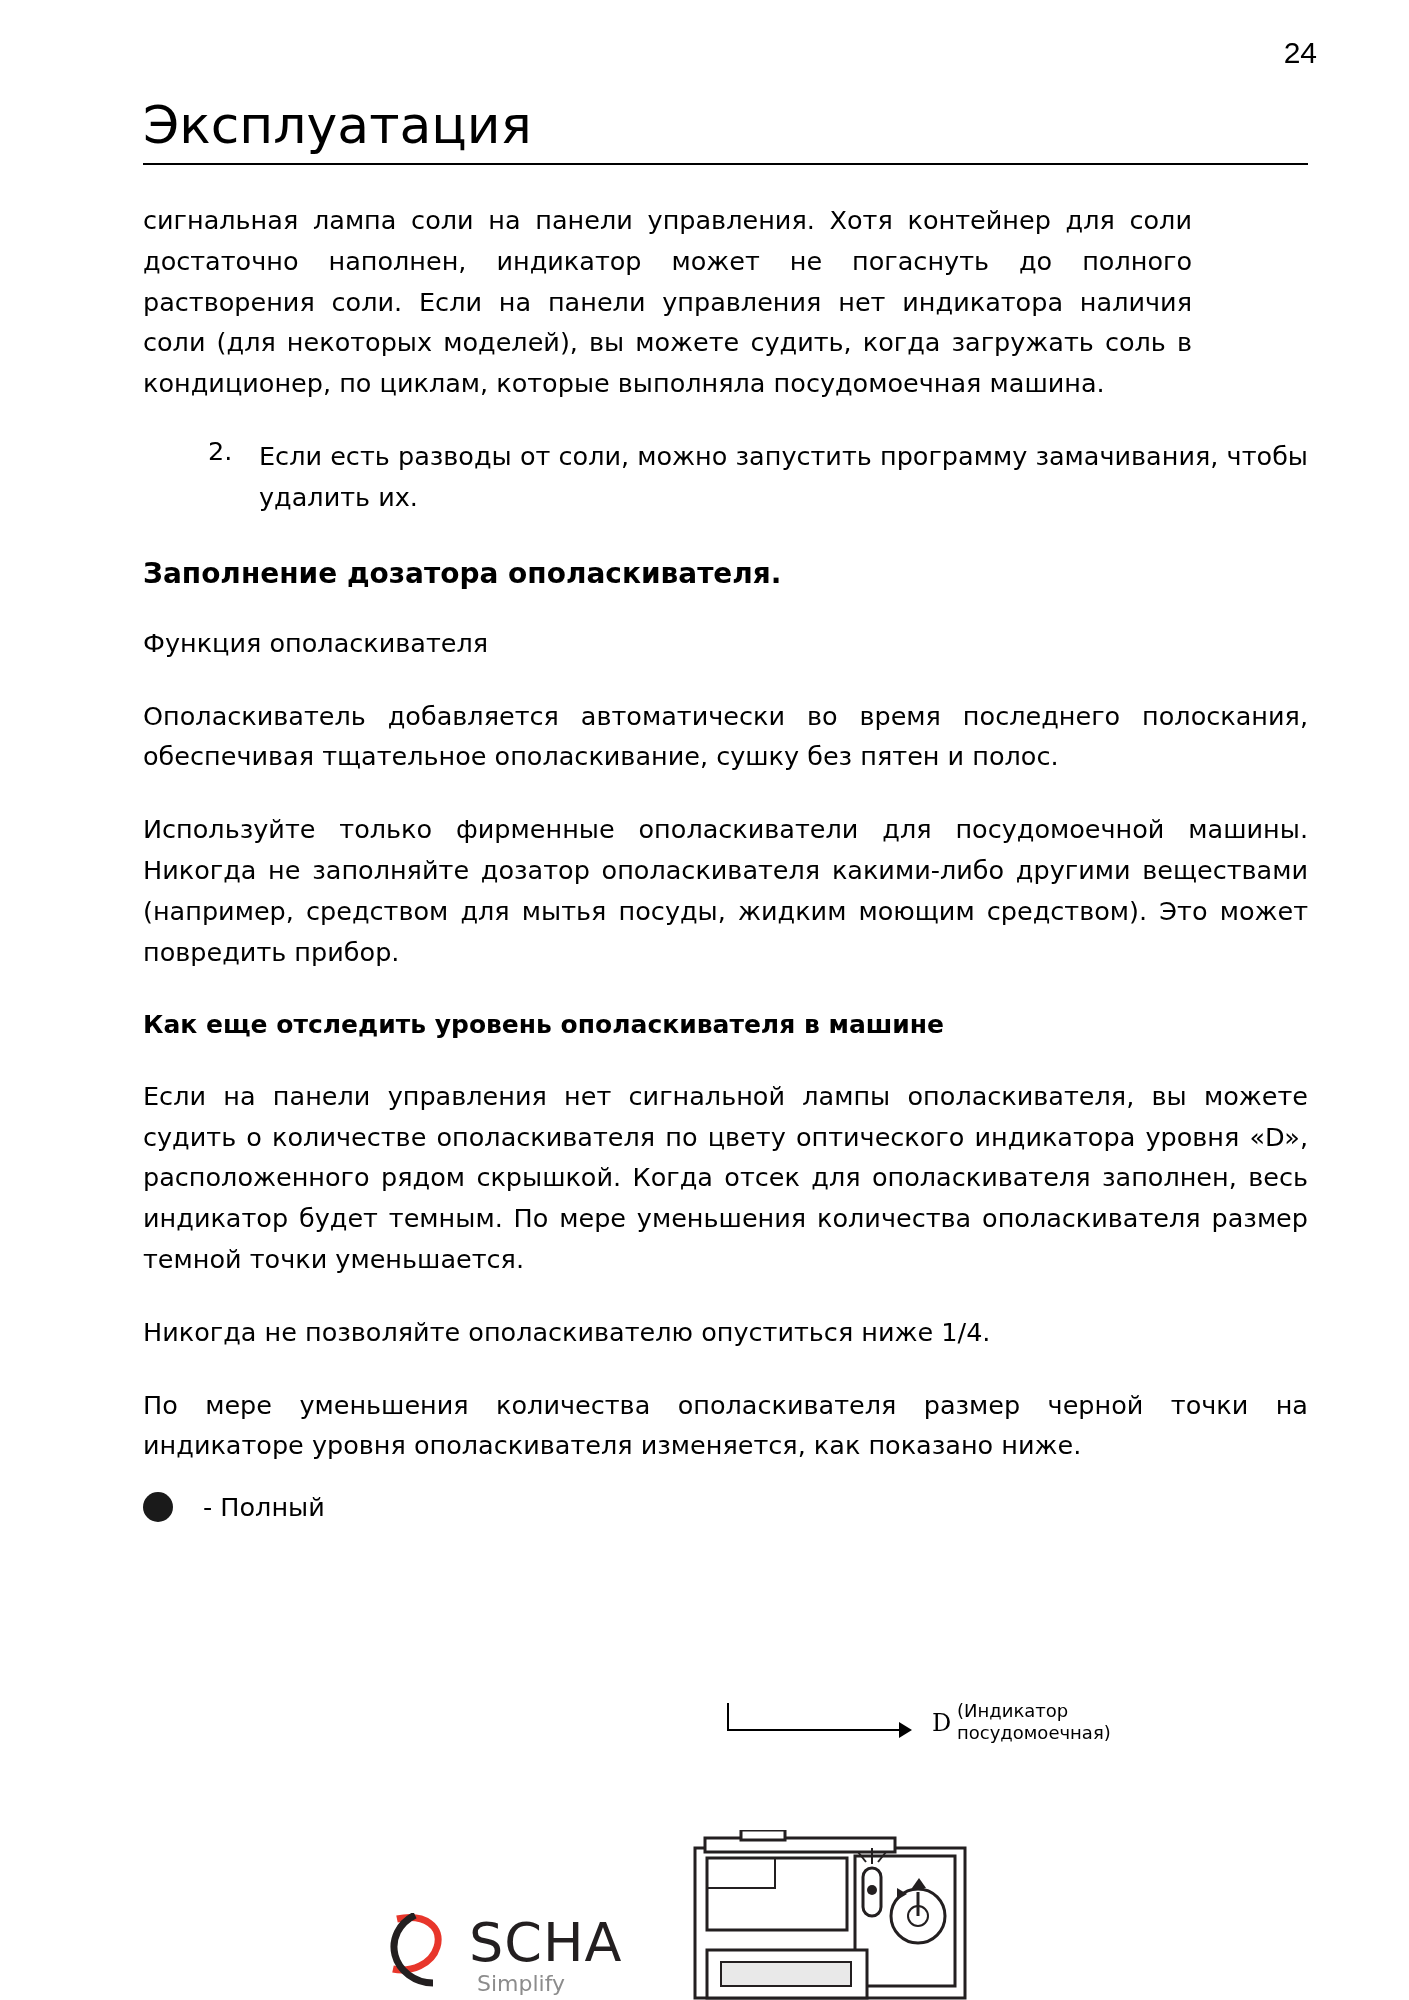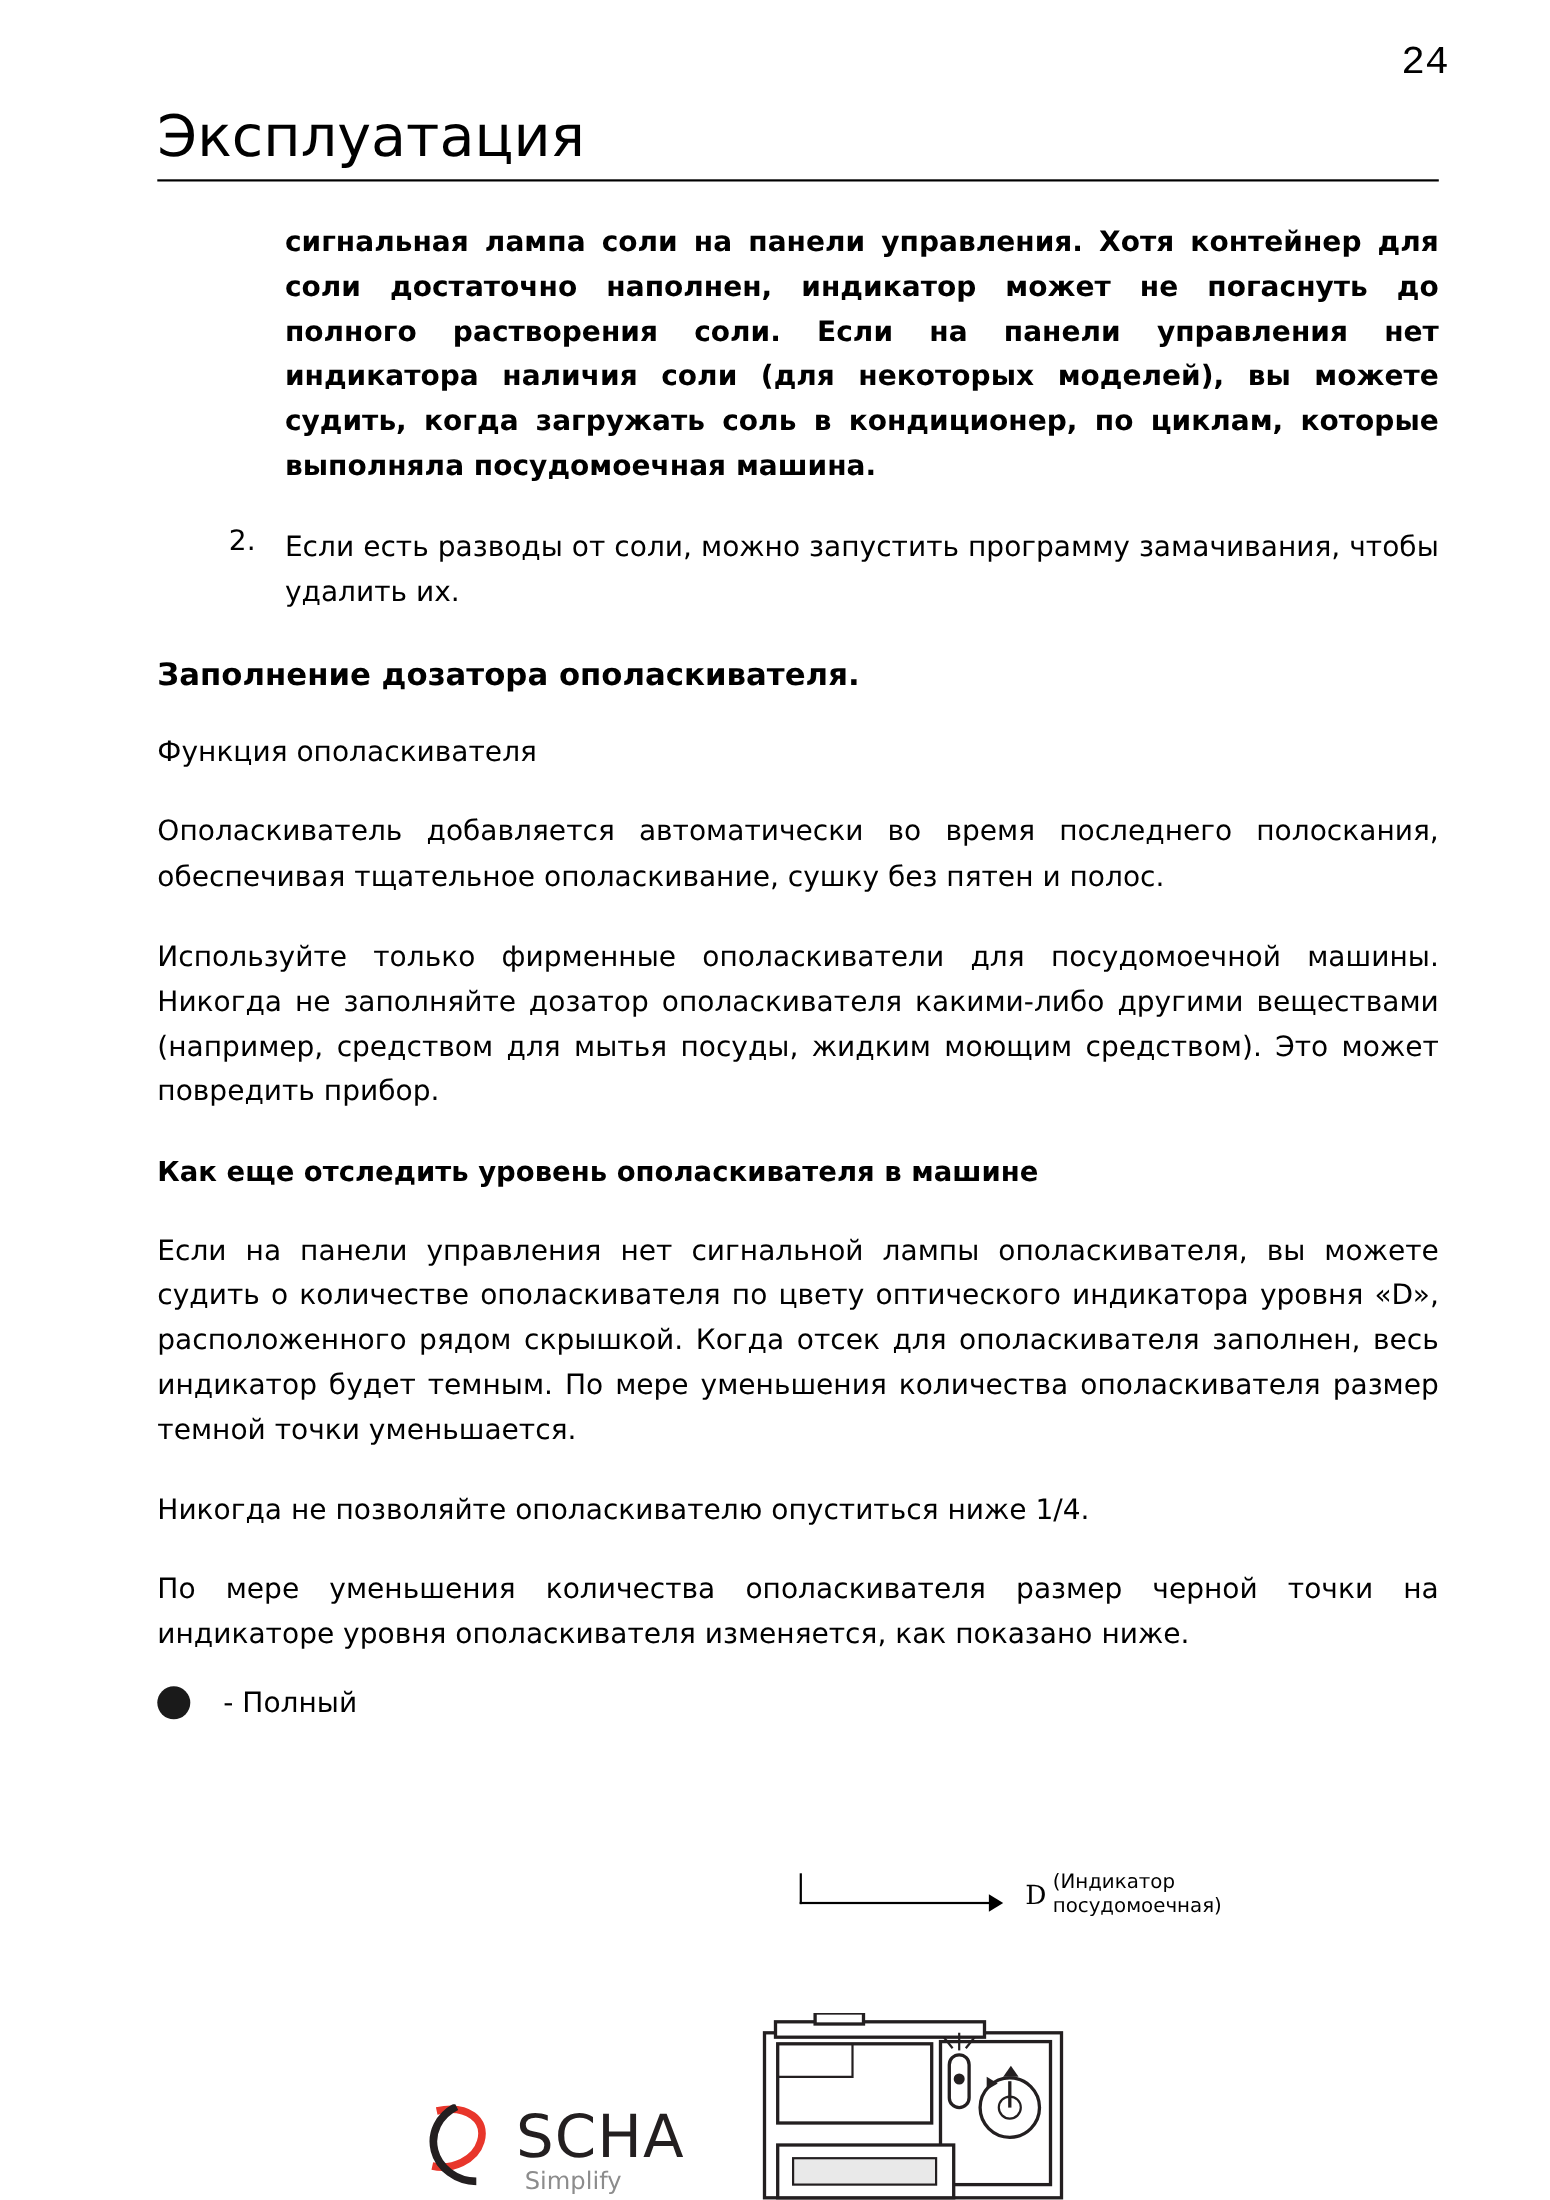--- a/index.html
+++ b/index.html
@@ -18,22 +18,22 @@
   .page {
     position: relative;
     width: 1409px;
     height: 2000px;
     box-sizing: border-box;
   }
   .page-number {
     position: absolute;
     top: 36px;
     right: 92px;
-    font-size: 36px;
-    font-family: Liberation Mono, monospace;
+    font-size: 30px;
+    font-family: Liberation Sans, sans-serif;
     color: #000;
   }
   .chapter-title {
     position: absolute;
     top: 98px;
     left: 143px;
     font-size: 52px;
     font-family: "DejaVu Sans", sans-serif;
     color: #000;
     letter-spacing: 0px;
@@ -54,23 +54,21 @@
     width: 1165px;
   }
   p {
     margin: 0;
     font-size: 25.5px;
     line-height: 1.6;
     text-align: justify;
     text-justify: inter-word;
   }
   .indent-block {
-    margin-left: 116px;
     width: 1049px;
-    font-weight: bold;
   }
   .para-gap {
     margin-top: 30px;
   }
   .numbered {
     position: relative;
     margin-left: 116px;
     width: 1049px;
     margin-top: 32px;
   }

